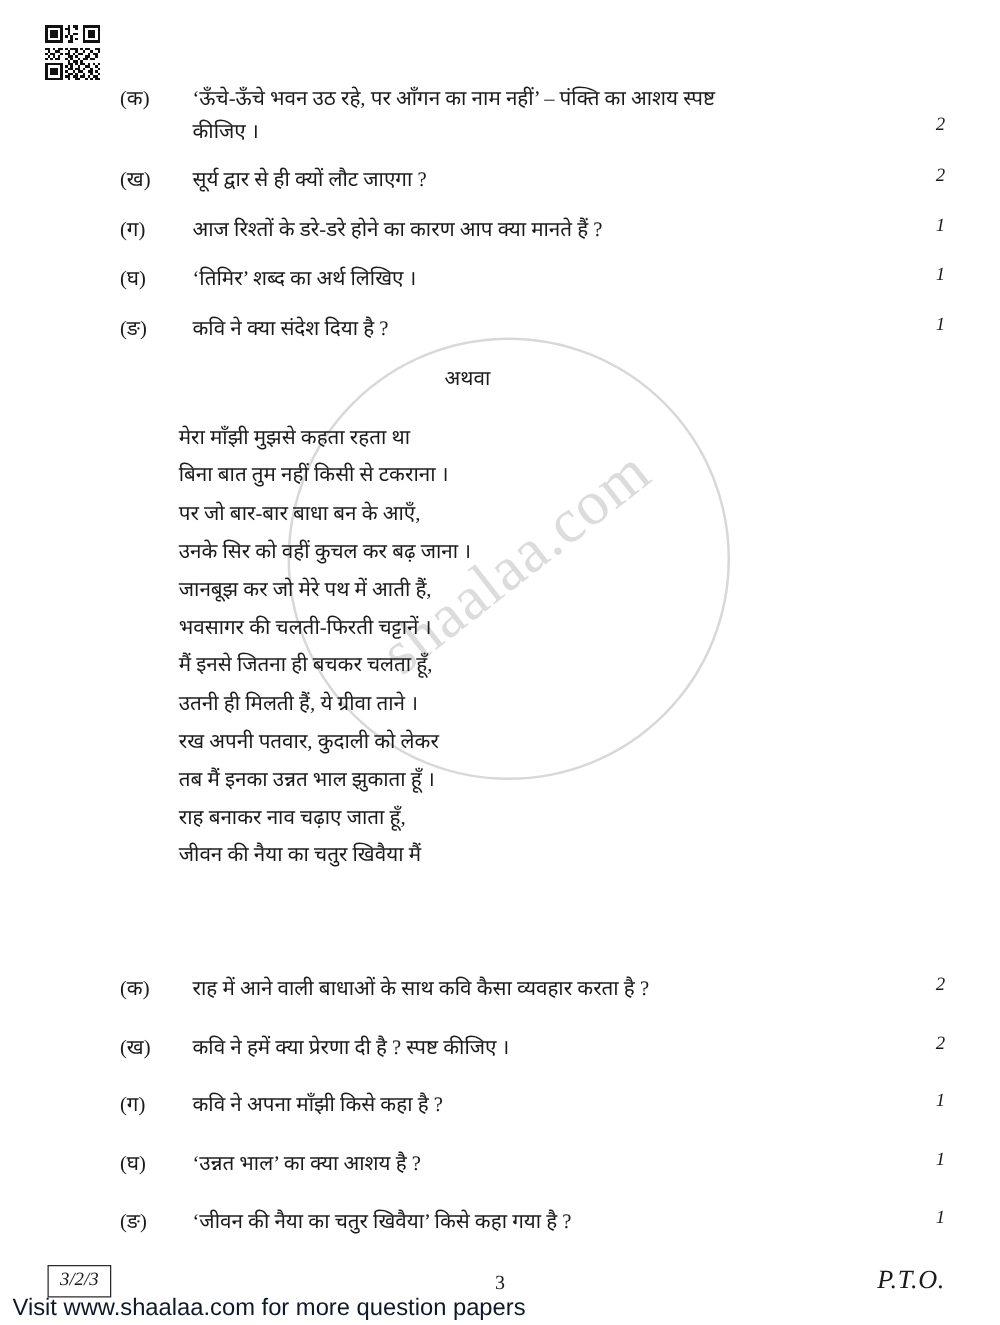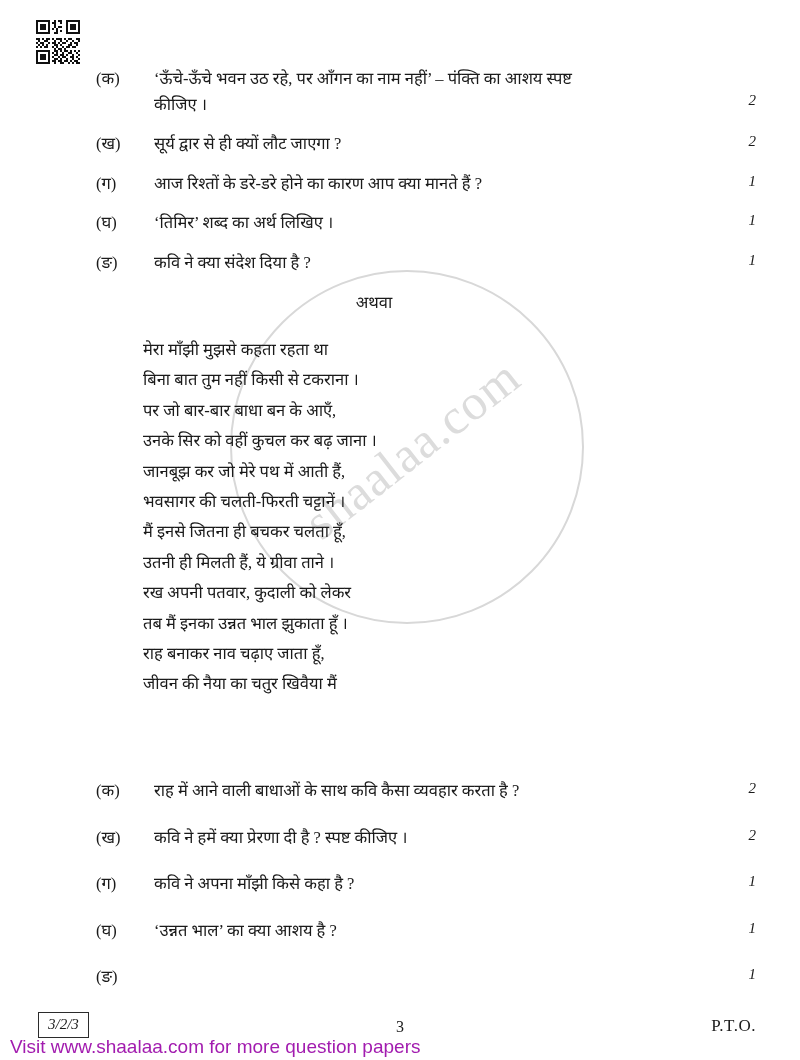--- a/index.html
+++ b/index.html
@@ -139,32 +139,33 @@
     left: 0;
     width: 800px;
     bottom: 24px;
     text-align: center;
     font-size: 16px;
   }
   .pto {
     position: absolute;
     right: 44px;
     bottom: 24px;
-    font-size: 17px;
+    font-size: 21px;
     letter-spacing: 0.5px;
+    font-style: italic;
   }
 
   
   .banner {
     position: absolute;
     left: 10px;
     bottom: 2px;
     font-family: "Liberation Sans", sans-serif;
     font-size: 19px;
-    color: #a21caf;
+    color: #0f172a;
     background: transparent;
   }
 </style>
 </head>
 <body>
 
 <div class="page">
 
   <div class="qr">
     <svg width="44" height="44" viewBox="0 0 22 22" shape-rendering="crispEdges">
@@ -356,20 +357,21 @@
     </div>
 
     <div class="qrow">
       <div class="qlabel">(घ)</div>
       <div class="qtext">‘उन्नत भाल’ का क्या आशय है ?</div>
       <div class="marks">1</div>
     </div>
 
     <div class="qrow">
       <div class="qlabel">(ङ)</div>
+      <div class="qtext">‘जीवन की नैया का चतुर खिवैया’ किसे कहा गया है ?</div>
       <div class="marks">1</div>
     </div>
 
   </div>
 
   <div class="footer-box">3/2/3</div>
   <div class="page-number">3</div>
   <div class="pto">P.T.O.</div>
 
   <div class="banner">Visit www.shaalaa.com for more question papers</div>

